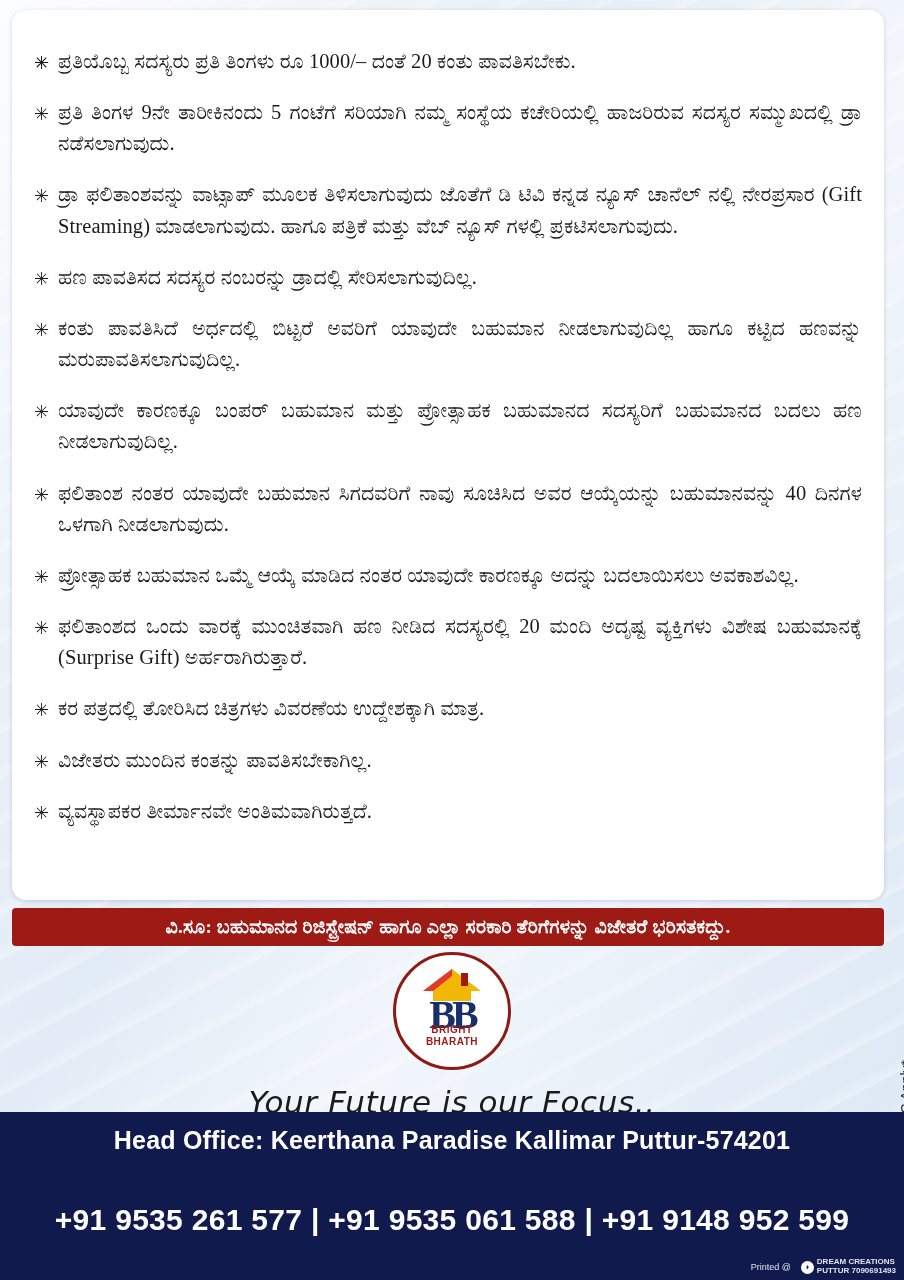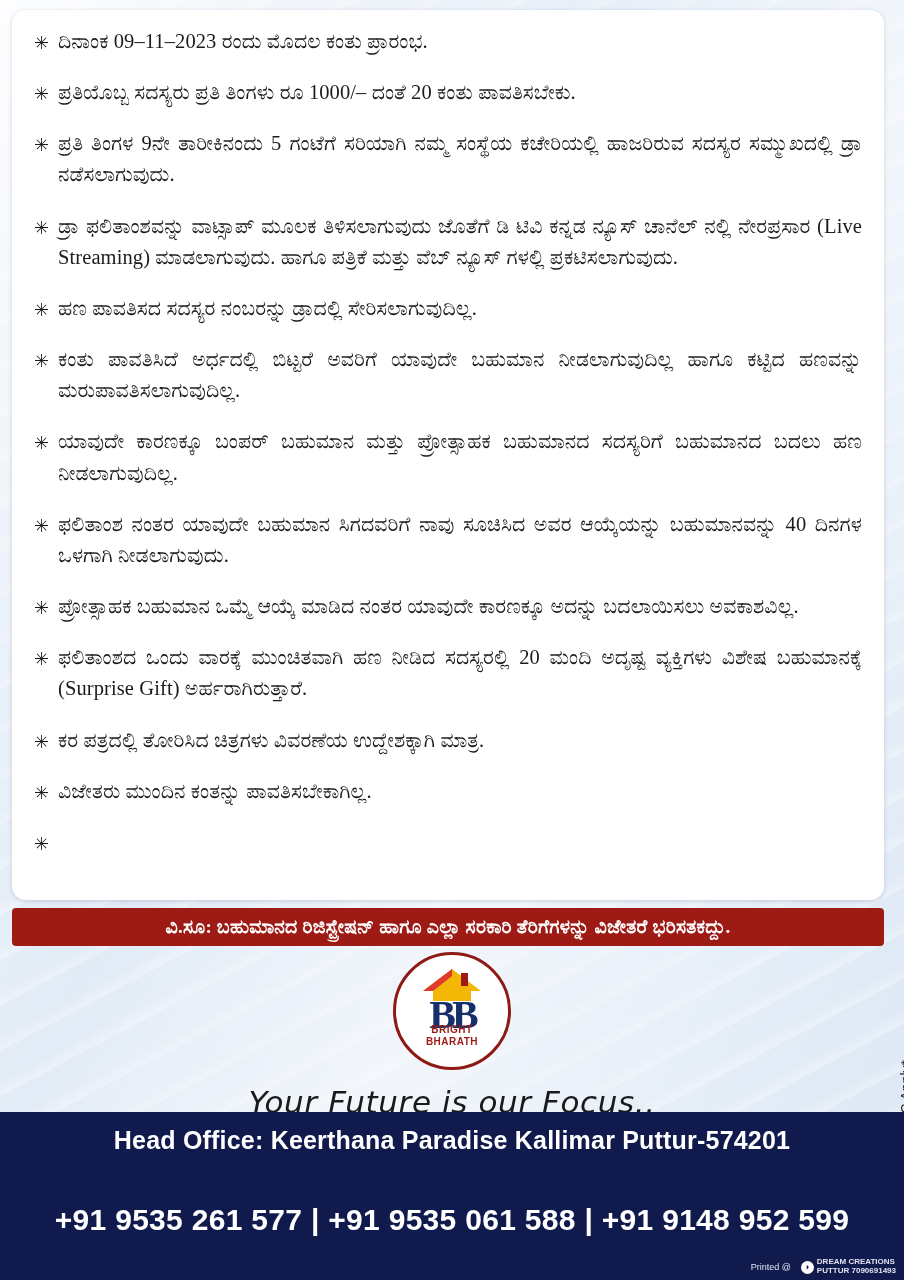--- a/index.html
+++ b/index.html
@@ -234,33 +234,32 @@
 </head>
 <body>
 
 <div class="page">
   <div class="streaks"></div>
 
   <div class="card">
     <ul class="bullet-list">
       <li class="bullet-item">
         <span class="star">✳</span>
-        <span>ದಿನಾಂಕ 09–11–2023 ರಂದು ಮೊದಲ ಕಂತು ಪ್ರಾರಂಭ.</span>
       </li>
       <li class="bullet-item">
         <span class="star">✳</span>
         <span>ಪ್ರತಿಯೊಬ್ಬ ಸದಸ್ಯರು ಪ್ರತಿ ತಿಂಗಳು ರೂ 1000/– ದಂತೆ 20 ಕಂತು ಪಾವತಿಸಬೇಕು.</span>
       </li>
       <li class="bullet-item">
         <span class="star">✳</span>
         <span>ಪ್ರತಿ ತಿಂಗಳ 9ನೇ ತಾರೀಕಿನಂದು 5 ಗಂಟೆಗೆ ಸರಿಯಾಗಿ ನಮ್ಮ ಸಂಸ್ಥೆಯ ಕಚೇರಿಯಲ್ಲಿ ಹಾಜರಿರುವ ಸದಸ್ಯರ ಸಮ್ಮುಖದಲ್ಲಿ ಡ್ರಾ ನಡೆಸಲಾಗುವುದು.</span>
       </li>
       <li class="bullet-item">
         <span class="star">✳</span>
-        <span>ಡ್ರಾ ಫಲಿತಾಂಶವನ್ನು ವಾಟ್ಸಾಪ್ ಮೂಲಕ ತಿಳಿಸಲಾಗುವುದು ಜೊತೆಗೆ ಡಿ ಟಿವಿ ಕನ್ನಡ ನ್ಯೂಸ್ ಚಾನೆಲ್ ನಲ್ಲಿ ನೇರಪ್ರಸಾರ (Live Streaming) ಮಾಡಲಾಗುವುದು. ಹಾಗೂ ಪತ್ರಿಕೆ ಮತ್ತು ವೆಬ್ ನ್ಯೂಸ್ ಗಳಲ್ಲಿ ಪ್ರಕಟಿಸಲಾಗುವುದು.</span>
+        <span>ಡ್ರಾ ಫಲಿತಾಂಶವನ್ನು ವಾಟ್ಸಾಪ್ ಮೂಲಕ ತಿಳಿಸಲಾಗುವುದು ಜೊತೆಗೆ ಡಿ ಟಿವಿ ಕನ್ನಡ ನ್ಯೂಸ್ ಚಾನೆಲ್ ನಲ್ಲಿ ನೇರಪ್ರಸಾರ (Gift Streaming) ಮಾಡಲಾಗುವುದು. ಹಾಗೂ ಪತ್ರಿಕೆ ಮತ್ತು ವೆಬ್ ನ್ಯೂಸ್ ಗಳಲ್ಲಿ ಪ್ರಕಟಿಸಲಾಗುವುದು.</span>
       </li>
       <li class="bullet-item">
         <span class="star">✳</span>
         <span>ಹಣ ಪಾವತಿಸದ ಸದಸ್ಯರ ನಂಬರನ್ನು ಡ್ರಾದಲ್ಲಿ ಸೇರಿಸಲಾಗುವುದಿಲ್ಲ.</span>
       </li>
       <li class="bullet-item">
         <span class="star">✳</span>
         <span>ಕಂತು ಪಾವತಿಸಿದೆ ಅರ್ಧದಲ್ಲಿ ಬಿಟ್ಟರೆ ಅವರಿಗೆ ಯಾವುದೇ ಬಹುಮಾನ ನೀಡಲಾಗುವುದಿಲ್ಲ ಹಾಗೂ ಕಟ್ಟಿದ ಹಣವನ್ನು ಮರುಪಾವತಿಸಲಾಗುವುದಿಲ್ಲ.</span>
       </li>
       <li class="bullet-item">
@@ -282,20 +281,21 @@
       <li class="bullet-item">
         <span class="star">✳</span>
         <span>ಕರ ಪತ್ರದಲ್ಲಿ ತೋರಿಸಿದ ಚಿತ್ರಗಳು ವಿವರಣೆಯ ಉದ್ದೇಶಕ್ಕಾಗಿ ಮಾತ್ರ.</span>
       </li>
       <li class="bullet-item">
         <span class="star">✳</span>
         <span>ವಿಜೇತರು ಮುಂದಿನ ಕಂತನ್ನು ಪಾವತಿಸಬೇಕಾಗಿಲ್ಲ.</span>
       </li>
       <li class="bullet-item">
         <span class="star">✳</span>
+        <span>ವ್ಯವಸ್ಥಾಪಕರ ತೀರ್ಮಾನವೇ ಅಂತಿಮವಾಗಿರುತ್ತದೆ.</span>
       </li>
     </ul>
   </div>
 
   <div class="note-bar">
     <span>ವಿ.ಸೂ: ಬಹುಮಾನದ ರಿಜಿಸ್ಟ್ರೇಷನ್ ಹಾಗೂ ಎಲ್ಲಾ ಸರಕಾರಿ ತೆರಿಗೆಗಳನ್ನು ವಿಜೇತರೆ ಭರಿಸತಕದ್ದು.</span>
   </div>
 
   <div class="logo-zone">
     <div class="logo-circle">

